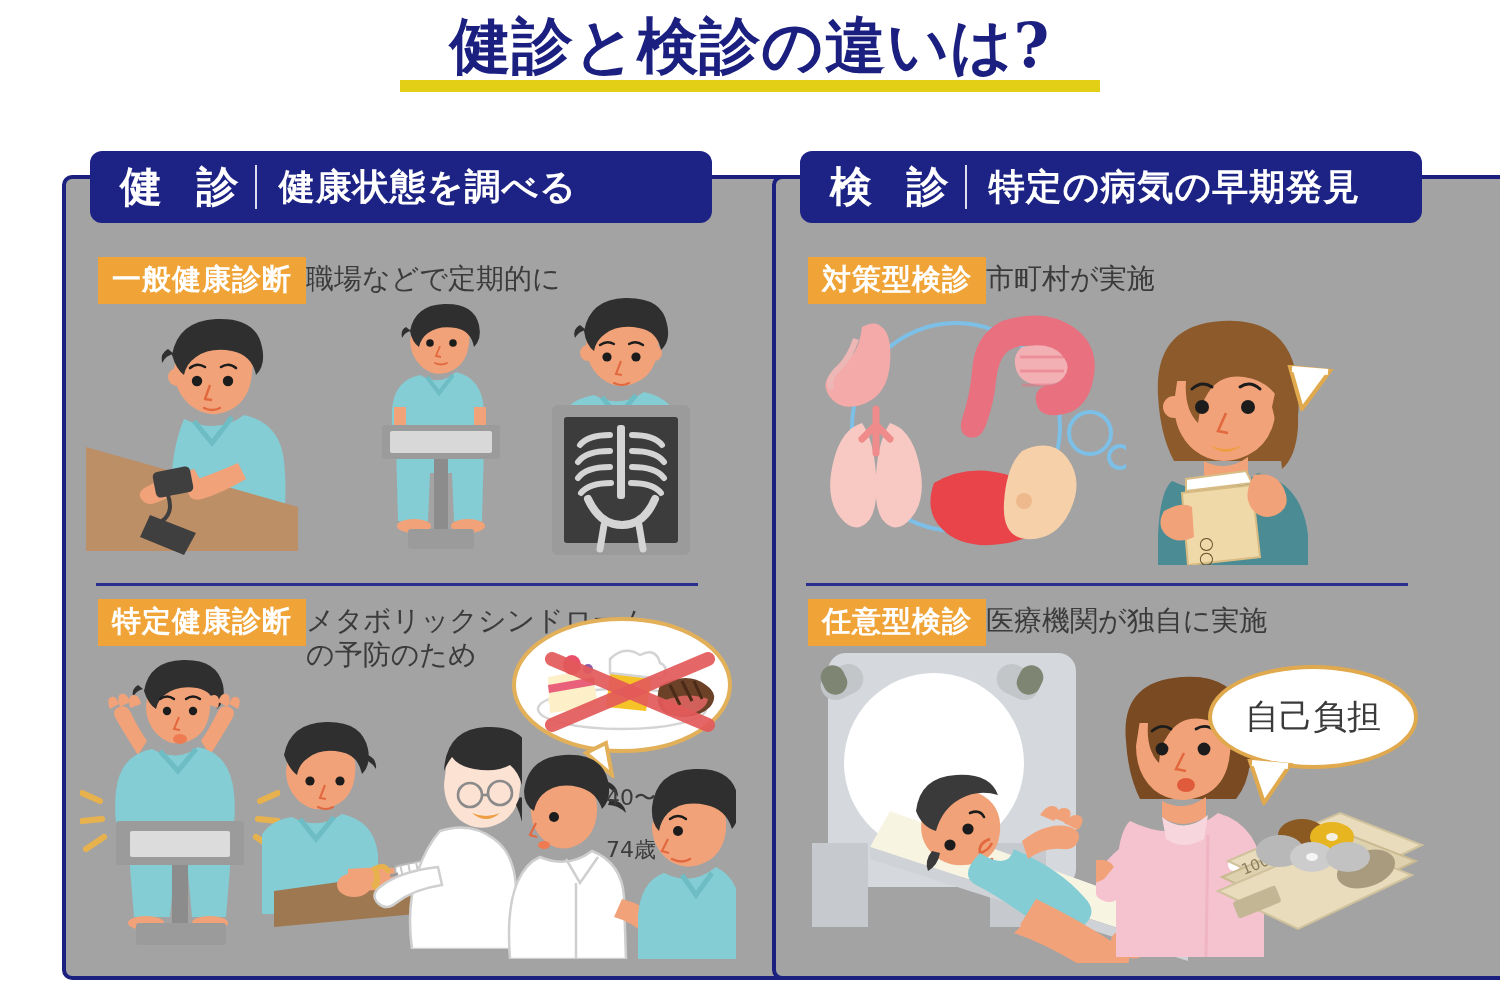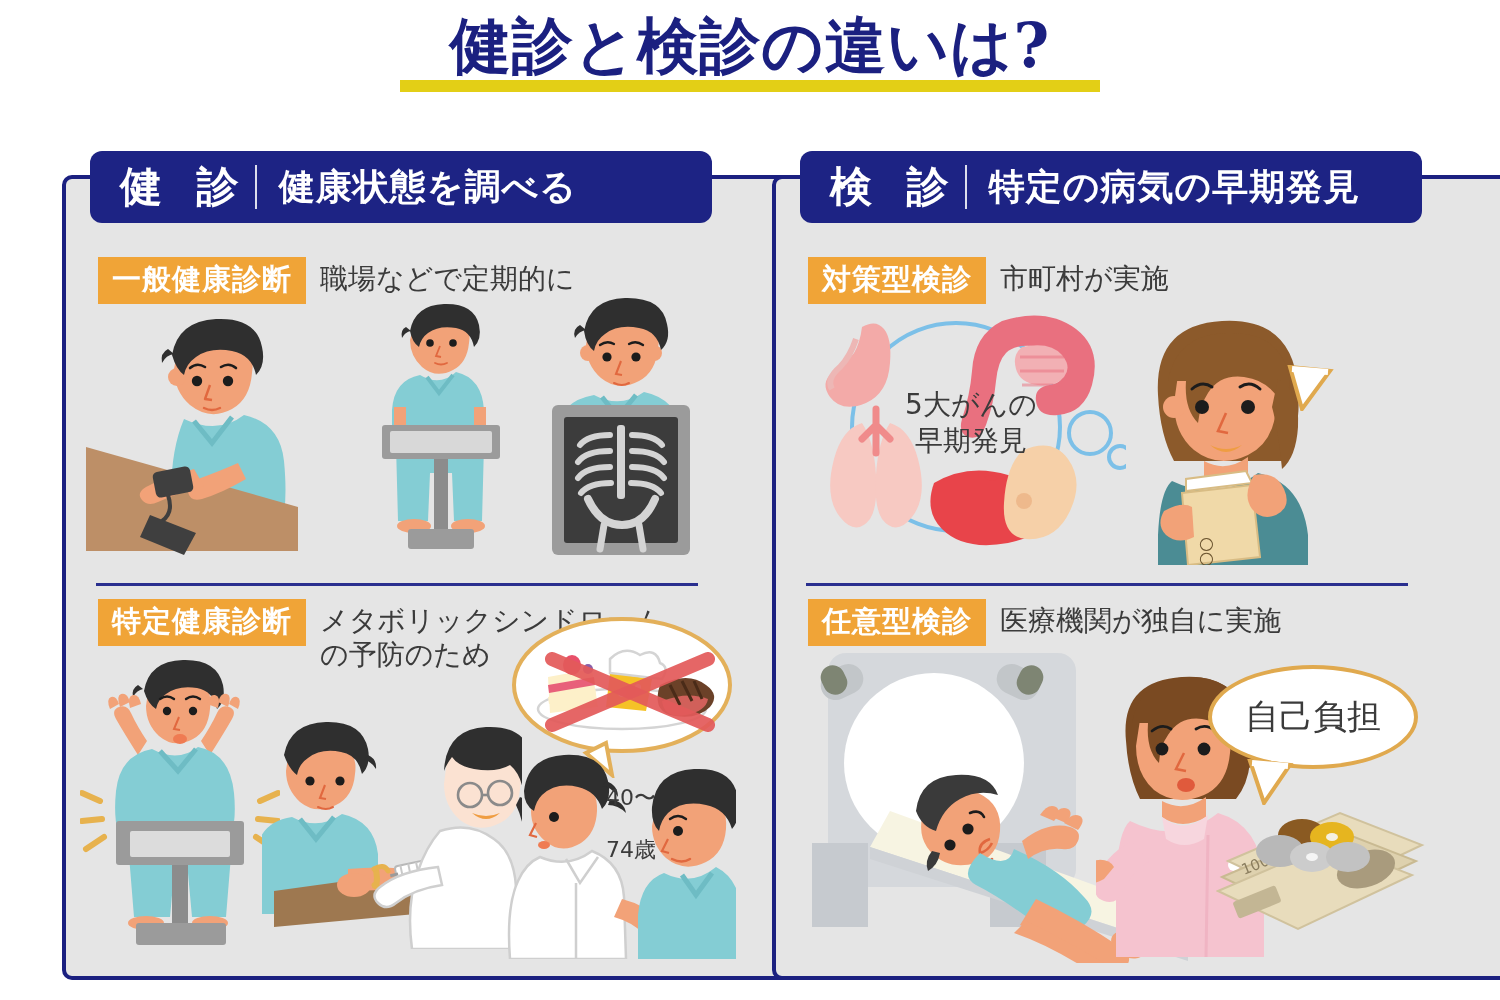--- a/index.html
+++ b/index.html
@@ -24,21 +24,21 @@
   }
   .title-underline {
     width: 700px; height: 12px; background: #e3cf16;
     margin: 2px auto 0 auto;
   }
 
   
   .panel {
     position: absolute; top: 175px; width: 804px; height: 805px;
     border: 4px solid #1b2080; border-radius: 10px;
-    background: #e5e5e5;
+    background: #a3a3a3;
   }
   #panel-left  { left: 62px; }
   #panel-right { left: 772px; }
 
   .panel-header {
     position: absolute; left: 24px; top: -28px;
     width: 622px; height: 72px;
     background: #1d2384; border-radius: 12px;
     display: flex; align-items: center;
     color: #ffffff;
@@ -59,21 +59,21 @@
   .sec-top { top: 78px; height: 330px; }
   .sec-bot { top: 420px; height: 380px; }
 
   .divider-line {
     position: absolute; left: 30px; top: 404px;
     width: 602px; height: 3px; background: #2a2f8f;
   }
 
   .sec-head {
     display: flex; align-items: flex-start;
-    padding-left: 32px; gap: 14px;
+    padding-left: 32px; gap: 0;
   }
   .badge {
     background: #f0a437; color: #ffffff;
     font-size: 29px; font-weight: bold;
     padding: 6px 14px 8px 14px;
     letter-spacing: 1px; white-space: nowrap;
     line-height: 1.15;
   }
   .sec-sub {
     font-size: 28px; color: #3b3b3b; line-height: 1.22;
@@ -401,24 +401,20 @@
         <path d="M128 178 q34 -20 74 -8 q40 12 40 34 q0 26 -40 34 q-44 8 -66 -14 q-18 -18 -8 -46 z" fill="#e8444a"></path>
         <path d="M178 172 q8 -4 14 2 q-8 4 -14 -2 z" fill="#e8444a"></path>
 
         <path d="M216 146 q30 -14 46 8 q16 22 2 52 q-14 30 -44 28 q-24 -2 -22 -36 q2 -36 18 -52 z" fill="#f6d0a8"></path>
         <circle cx="218" cy="196" r="8" fill="#eeb98c"></circle>
 
         <circle cx="284" cy="128" r="21" fill="none" stroke="#7cc0e8" stroke-width="4"></circle>
         <circle cx="314" cy="152" r="11" fill="none" stroke="#7cc0e8" stroke-width="4"></circle>
       </svg>
 
-      <div class="plain-text" style="left:100px; top:130px; width:190px; font-size:28px; line-height:1.3; text-align:center;">
-        <div>5大がんの</div>
-        <div>早期発見</div>
-      </div>
 
       <svg class="art" style="left:352px; top:58px;" width="260" height="250" viewBox="0 0 260 250">
 
         <path d="M30 80 q-4 -70 64 -74 q70 -4 76 66 q4 48 -16 74 l-108 0 q-14 -26 -16 -66 z" fill="#8c5a2b"></path>
 
         <path d="M52 46 q40 -26 76 -2 q24 17 20 50 q-3 34 -28 46 q-30 14 -54 -5 q-20 -17 -20 -47 z" fill="#f2a278"></path>
 
         <circle cx="46" cy="92" r="11" fill="#f2a278"></circle>
 
         <path d="M40 66 q8 -46 58 -48 q52 -2 62 40 q5 22 -4 38 q-10 -30 -40 -34 q-24 -3 -36 16 q-8 12 -10 30 q-14 -14 -12 -42 z" fill="#8c5a2b"></path>

